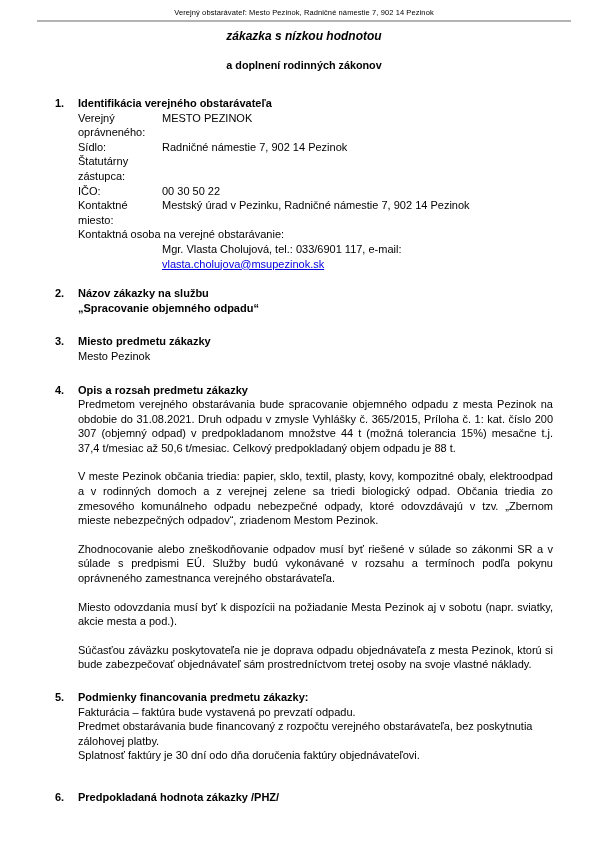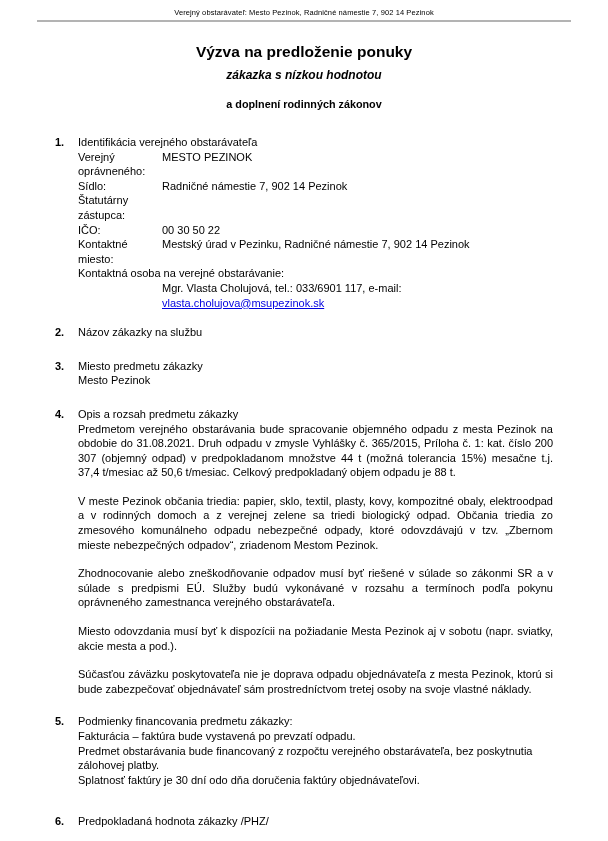--- a/index.html
+++ b/index.html
@@ -16,21 +16,21 @@
   .pg-rule{border:0;border-top:2.5px solid #b3b3b3;margin:3px -18px 0 -18px;}
   
   .title-block{text-align:center;}
   .doc-title{margin:21px 0 0 0;font-size:15.5px;font-weight:bold;}
   .doc-subtitle{font-size:12px;font-weight:bold;font-style:italic;margin-top:7px;}
   .law{margin-top:15px;font-weight:bold;font-size:10.8px;line-height:14px;}
   
   .sec{display:flex;margin-top:15px;}
   .sec-num{flex:none;width:23px;font-weight:bold;}
   .sec-body{flex:1;min-width:0;}
-  .sec-h{font-weight:normal;}
+  .sec-h{font-weight:bold;}
   .line{line-height:14.6px;}
   .sec,.sec-body{line-height:14.6px;}
   
   .kv-row{display:flex;}
   .kv-label{flex:none;width:84px;}
   .kv-value{flex:1;}
   .contact-line{margin-left:84px;}
   a.email{color:#0000e0;text-decoration:underline;cursor:pointer;}
   
   .para{text-align:justify;margin-top:14px;}
@@ -40,21 +40,20 @@
 <body>
 
 <div class="page">
 
   <div>
     <div class="pg-header-text">Verejný obstarávateľ: Mesto Pezinok, Radničné námestie 7,  902 14 Pezinok</div>
     <hr class="pg-rule">
   </div>
 
   <div class="title-block">
-    <div class="doc-title">Výzva na predloženie ponuky</div>
     <div class="doc-subtitle">zákazka s nízkou hodnotou</div>
     <div class="law">
       <div>a doplnení rodinných zákonov</div>
     </div>
   </div>
 
   <div class="sec" style="margin-top:24px;">
     <div class="sec-num">1.</div>
     <div class="sec-body">
       <div class="sec-h">Identifikácia verejného obstarávateľa</div>
@@ -79,20 +78,21 @@
       </div>
       <div class="line">Kontaktná osoba na verejné obstarávanie:</div>
       <div class="contact-line"><span>Mgr. Vlasta Cholujová, tel.: 033/6901 117, e-mail: </span><a class="email" href="#">vlasta.cholujova@msupezinok.sk</a></div>
     </div>
   </div>
 
   <div class="sec">
     <div class="sec-num">2.</div>
     <div class="sec-body">
       <div class="sec-h">Názov zákazky na službu</div>
+      <div class="sec-h">„Spracovanie objemného odpadu“</div>
     </div>
   </div>
 
   <div class="sec" style="margin-top:19px;">
     <div class="sec-num">3.</div>
     <div class="sec-body">
       <div class="sec-h">Miesto predmetu zákazky</div>
       <div class="line">Mesto Pezinok</div>
     </div>
   </div>

